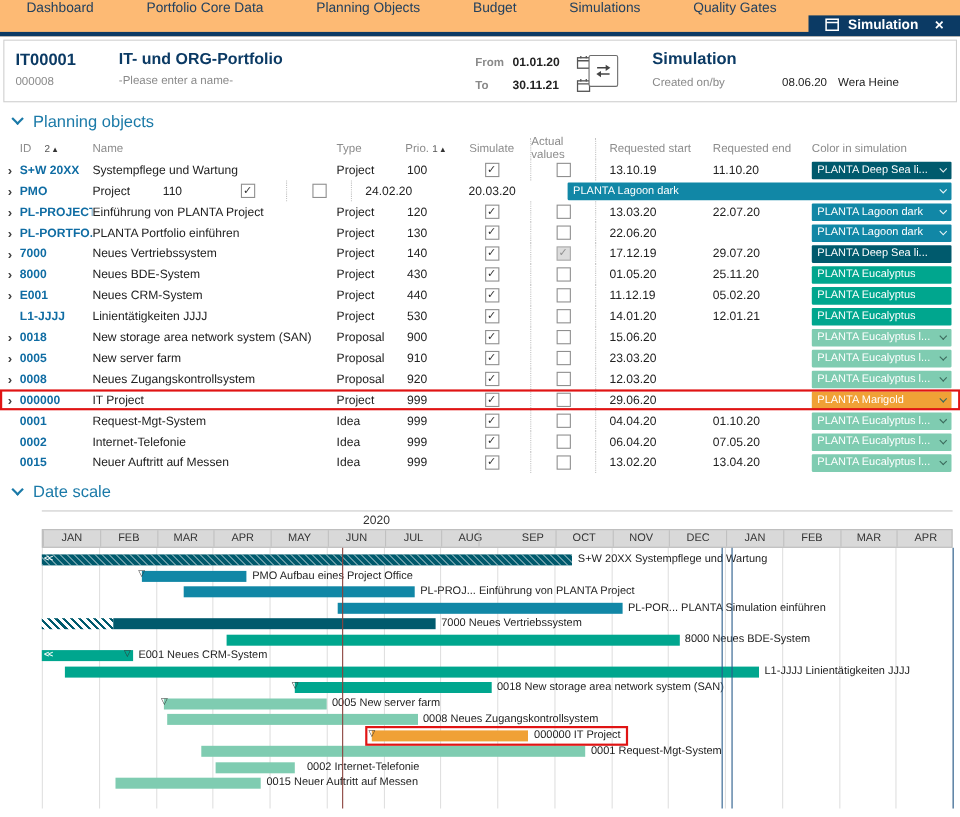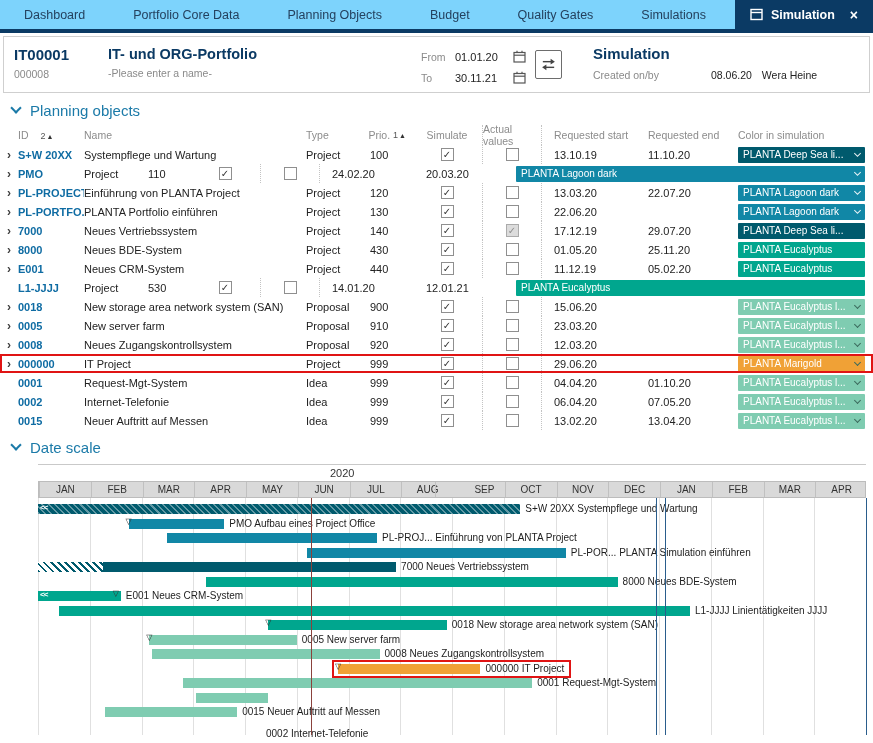--- a/index.html
+++ b/index.html
@@ -1,32 +1,32 @@
 <!DOCTYPE html>
 <html><head>
 <meta charset="utf-8">
 <style>
   * { margin:0; padding:0; box-sizing:border-box; }
   html,body { width:873px; height:743px; }
   body { font-family:"Liberation Sans", sans-serif; font-size:11px; color:#222; background:#fff; overflow:hidden; }
 
   
-  .nav { display:flex; align-items:stretch; height:33px; background:#7dd3fc; border-bottom:4px solid #0b3a64; }
+  .nav { display:flex; align-items:stretch; height:33px; background:#fdba74; border-bottom:4px solid #0b3a64;flex-direction:column; }
   .nav-tabs { display:flex; }
   .tab { display:flex; align-items:center; padding:0 24px; font-size:12.5px; color:#24415e; cursor:pointer; white-space:nowrap; }
   .tab-active { margin-left:auto; display:flex; align-items:center; gap:8px; background:#0b3a64; color:#fff; font-weight:bold; font-size:12.5px; padding:0 15px; }
   .tab-close { font-size:14px; margin-left:7px; font-weight:bold; cursor:pointer; }
 
   
   .hdr { position:relative; margin:3px 3px 0 3px; height:57px; border:1px solid #cfcfcf; background:#fff; }
   .hdr .big { font-size:15px; font-weight:bold; color:#0b3a64; }
   .hdr .sub { font-size:10.5px; color:#8a8a8a; margin-top:5px; }
   .g1 { position:absolute; left:10px; top:9px; }
   .g2 { position:absolute; left:104px; top:9px; }
-  .g3 { position:absolute; left:417px; top:11px; }
+  .g3 { position:absolute; left:428px; top:11px;font-weight:bold; }
   .g3 .row { display:flex; align-items:center; height:17px; margin-bottom:4px; }
   .g3 .lbl { width:34px; color:#8a8a8a; font-size:10.5px; }
   .g3 .val { width:52px; color:#222; }
   .calbox { margin-left:6px; cursor:pointer; display:flex; }
   .refresh { position:absolute; left:531px; top:13px; width:27px; height:29px; border:1px solid #6d6d6d; border-radius:2px; display:flex; align-items:center; justify-content:center; cursor:pointer; background:#fff; }
   .g4 { position:absolute; left:589px; top:8px; }
   .g4 .crow { display:flex; margin-top:7px; font-size:10.5px; }
   .g4 .clbl { color:#8a8a8a; }
   .g4 .cdate { color:#222; margin-left:52px; }
   .g4 .cby { color:#222; margin-left:10px; }
@@ -76,22 +76,22 @@
 </style>
 </head>
 <body>
 
 <nav class="nav">
   <div class="nav-tabs" id="navTabs">
       <div class="tab">Dashboard</div>
       <div class="tab">Portfolio Core Data</div>
       <div class="tab">Planning Objects</div>
       <div class="tab">Budget</div>
+      <div class="tab">Simulations</div>
       <div class="tab">Quality Gates</div>
-      <div class="tab">Simulations</div>
     </div>
   <div class="tab-active">
     <svg width="13" height="13" viewBox="0 0 13 13">
       <rect x="1" y="1.5" width="11" height="10" fill="none" stroke="#fff" stroke-width="1.4"></rect>
       <line x1="1" y1="4.5" x2="12" y2="4.5" stroke="#fff" stroke-width="1.4"></line>
     </svg>
     <span>Simulation</span>
     <span class="tab-close">×</span>
   </div>
 </nav>
@@ -309,20 +309,21 @@
       <div class="c-end">05.02.20</div>
       <div class="c-color">
         <div class="cdrop" style="background-color: rgb(0, 166, 142);">
           <span>PLANTA Eucalyptus</span>
         </div>
       </div>
     </div>
     <div class="trow">
       <div class="c-arrow"></div>
       <div class="c-id">L1-JJJJ</div>
+      <div class="c-name">Linientätigkeiten JJJJ</div>
       <div class="c-type">Project</div>
       <div class="c-prio">530</div>
       <div class="c-sim">
         <div class="cb">✓</div>
       </div>
       <div class="c-act">
         <div class="cb"></div>
       </div>
       <div class="c-start">14.01.20</div>
       <div class="c-end">12.01.21</div>
@@ -558,17 +559,17 @@
       <div class="g-label" style="left: 301.8px; top: 170.5px;">0005 New server farm</div>
       <div class="g-bar" style="left: 151.9px; top: 186px; width: 227.7px; height: 10px; background-color: rgb(127, 204, 177);"></div>
       <div class="g-label" style="left: 384.5px; top: 185px;">0008 Neues Zugangskontrollsystem</div>
       <div class="g-bar" style="left: 338.1px; top: 200.5px; width: 142.3px; height: 10px; background-color: rgb(240, 161, 54);"></div>
       <div class="g-marker" style="left: 335.1px; top: 198.5px;">▽</div>
       <div class="g-label" style="left: 485.5px; top: 199.5px;">000000 IT Project</div>
       <div class="g-hl" style="left: 332.1px; top: 196.5px; width: 239.3px; height: 18px;"></div>
       <div class="g-bar" style="left: 182.9px; top: 215px; width: 349.3px; height: 10px; background-color: rgb(127, 204, 177);"></div>
       <div class="g-label" style="left: 537.2px; top: 214px;">0001 Request-Mgt-System</div>
       <div class="g-bar" style="left: 195.8px; top: 229.5px; width: 72.5px; height: 10px; background-color: rgb(127, 204, 177);"></div>
-      <div class="g-label" style="left: 266px; top: 228.5px; margin-top: 36px;">0002 Internet-Telefonie</div>
+      <div class="g-label" style="left: 279px; top: 228.5px;">0002 Internet-Telefonie</div>
       <div class="g-bar" style="left: 105.3px; top: 244px; width: 132px; height: 10px; background-color: rgb(127, 204, 177);"></div>
       <div class="g-label" style="left: 242.2px; top: 243px;">0015 Neuer Auftritt auf Messen</div>
     </div>
 </div>
 
 </body></html>

